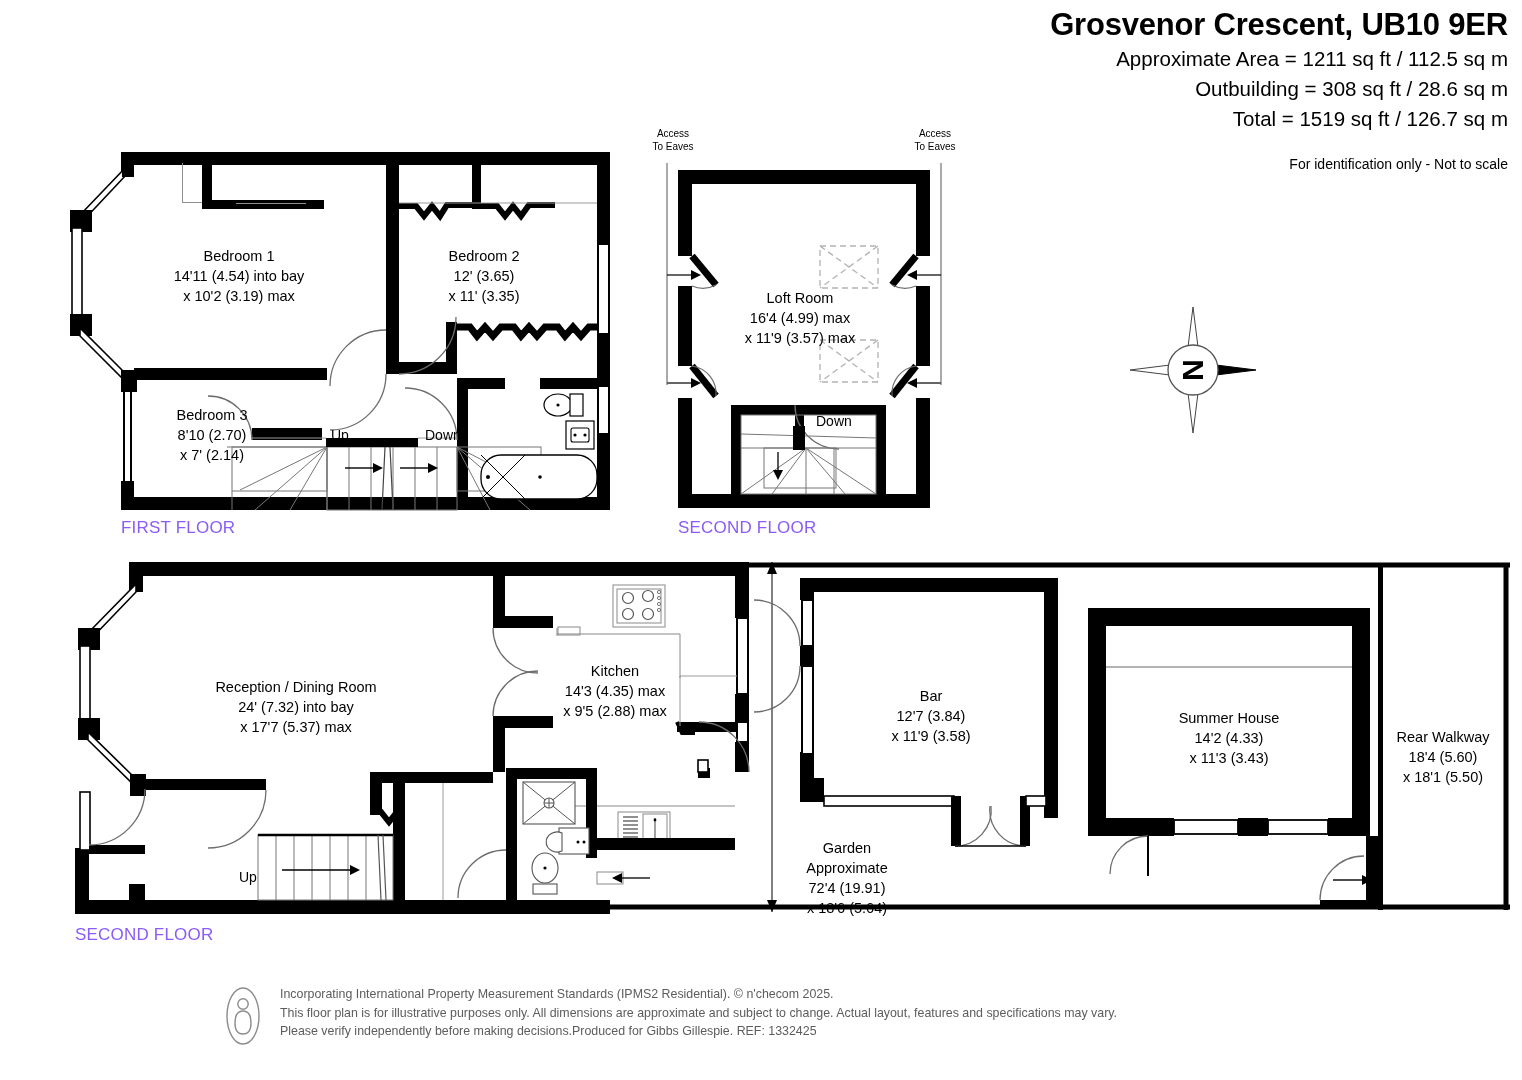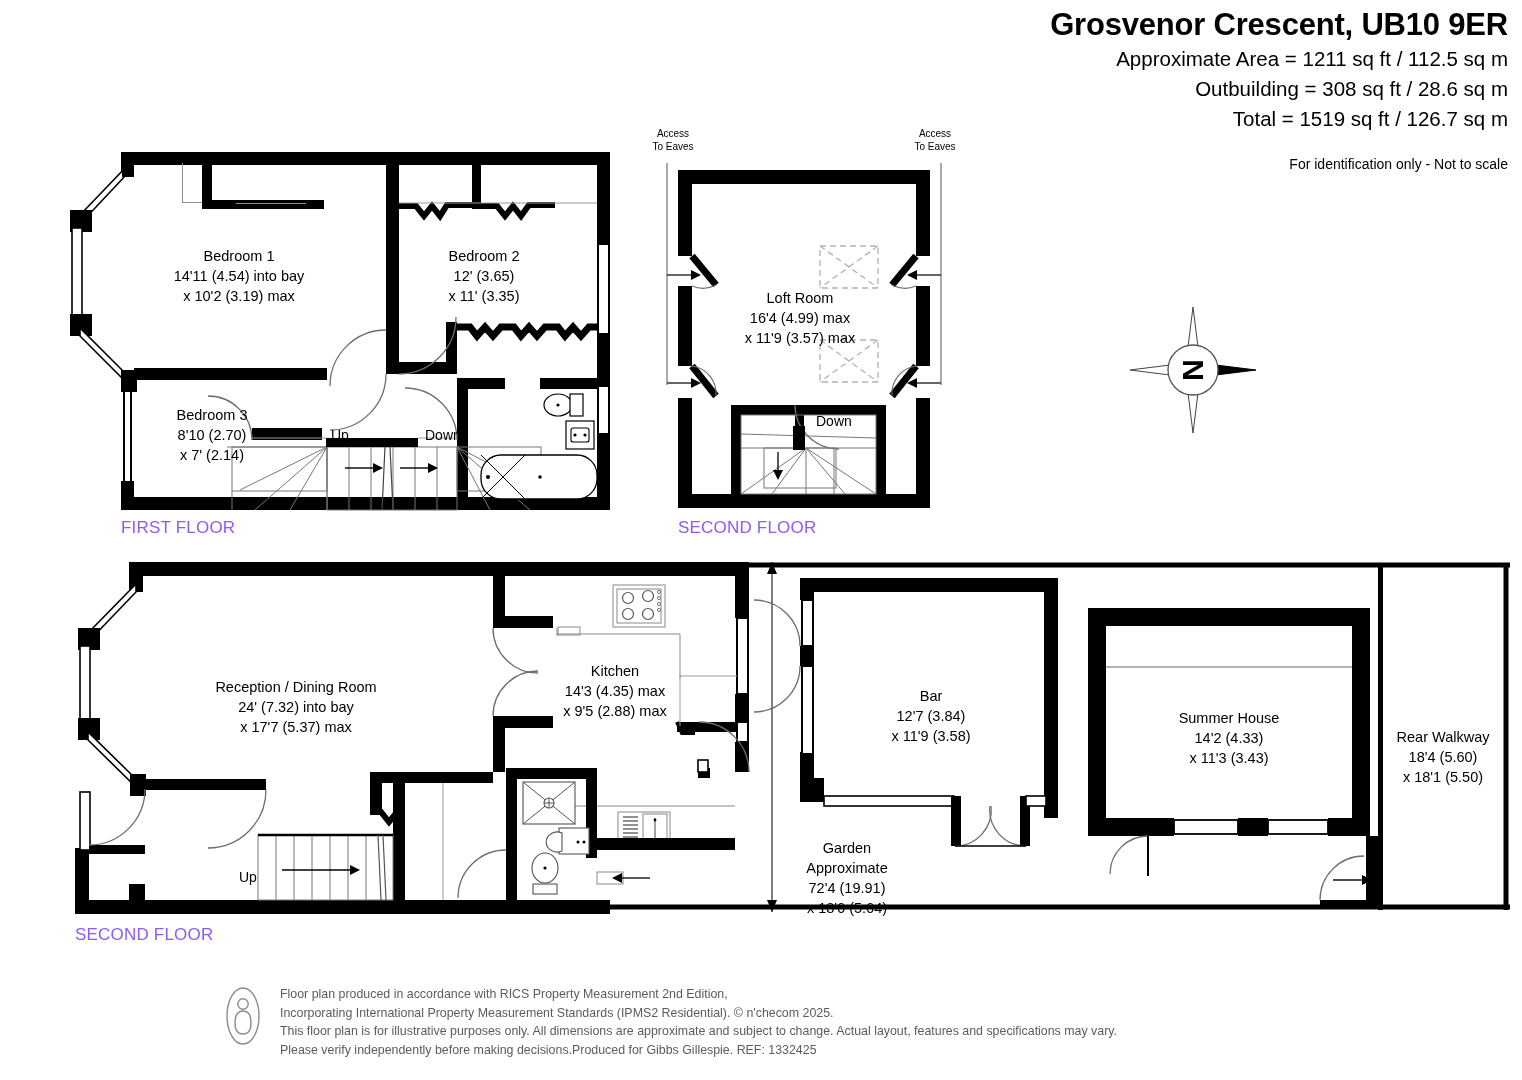--- a/index.html
+++ b/index.html
@@ -589,20 +589,19 @@
 
   <div class="footer">
     <div class="ficon">
       <svg width="42" height="62" viewBox="0 0 42 62">
         <ellipse cx="21" cy="31" rx="16" ry="28" fill="none" stroke="#8c8c8c" stroke-width="1.4"></ellipse>
         <circle cx="21" cy="19" r="5.2" fill="none" stroke="#8c8c8c" stroke-width="1.4"></circle>
         <path d="M 21,26 C 14,26 13,32 13,38 C 13,45 16,49 21,49 C 26,49 29,45 29,38 C 29,32 28,26 21,26 Z" fill="none" stroke="#8c8c8c" stroke-width="1.4"></path>
       </svg>
     </div>
     <div class="ftext">
-      <div>Floor plan produced in accordance with RICS Property Measurement 2nd Edition,</div>
       <div>Incorporating International Property Measurement Standards (IPMS2 Residential).   © n'checom 2025.</div>
       <div>This floor plan is for illustrative purposes only. All dimensions are approximate and subject to change. Actual layout, features and specifications may vary.</div>
       <div>Please verify independently before making decisions.Produced for Gibbs Gillespie.   REF:  1332425</div>
     </div>
   </div>
 
 </div>
 
 </body></html>

